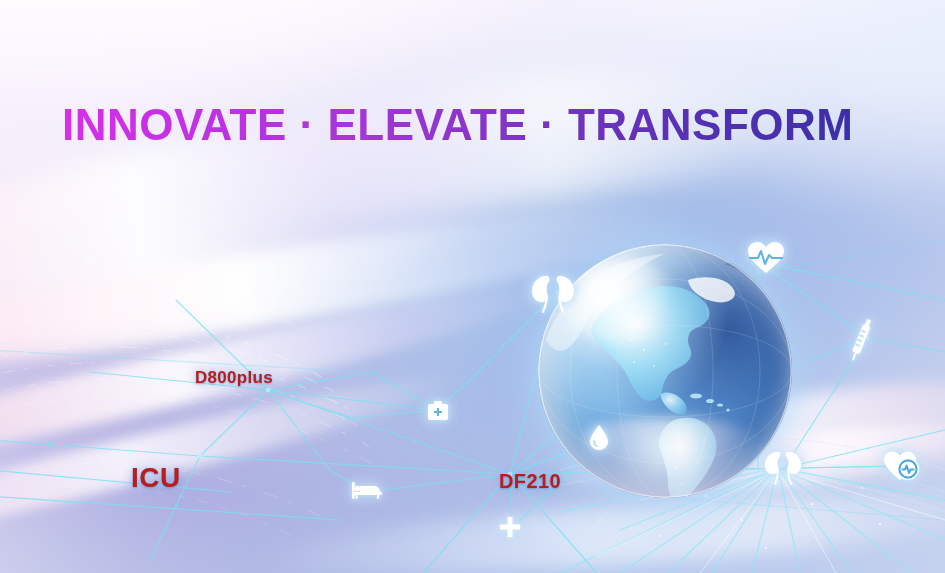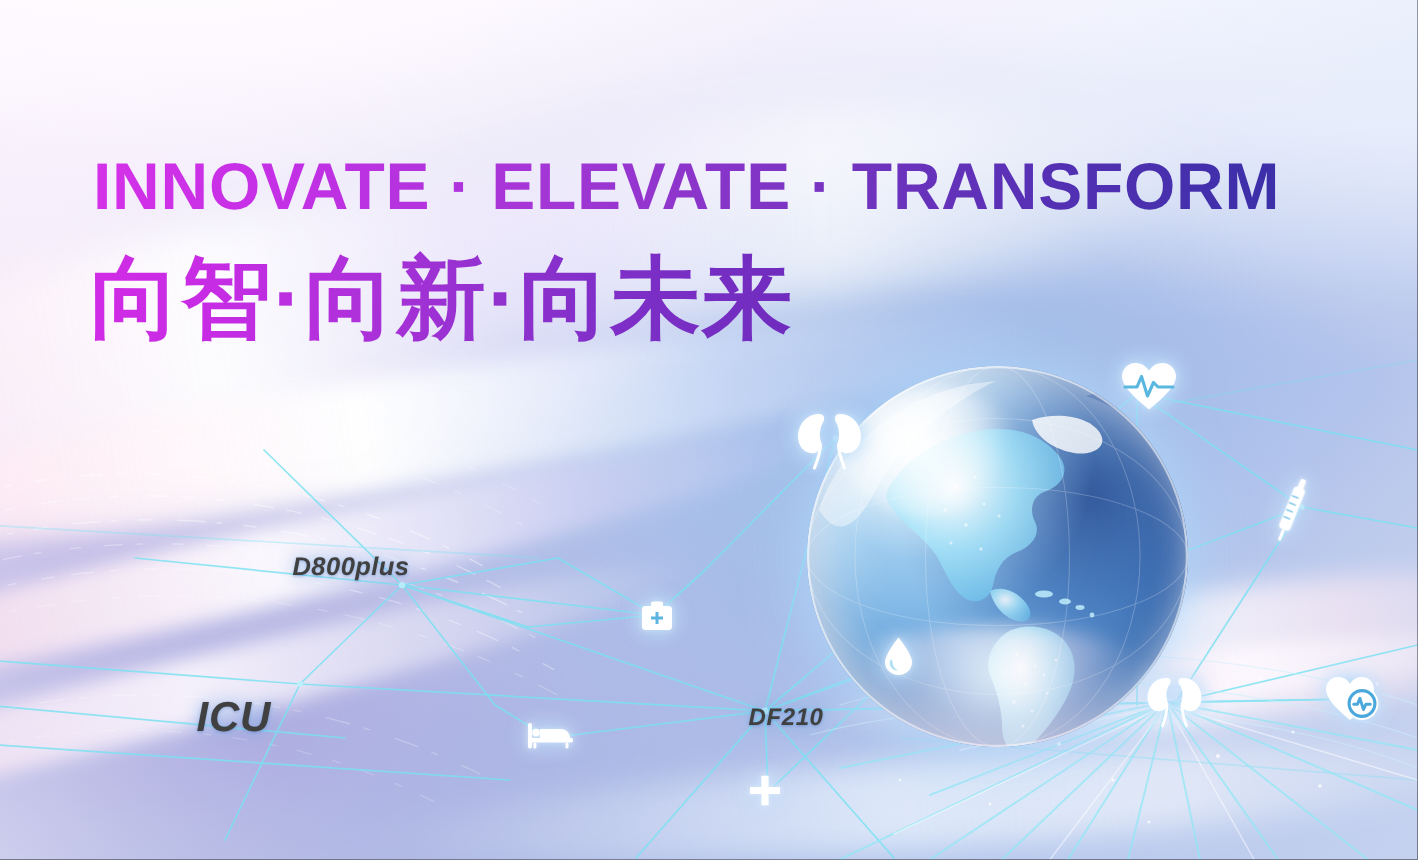--- a/index.html
+++ b/index.html
@@ -108,28 +108,27 @@
   }
   #subhead{
     position:absolute;left:60px;top:165px;
     font-size:60px;font-weight:700;letter-spacing:1px;line-height:1.12;
     white-space:nowrap;
     background:linear-gradient(90deg,#d12be6 0%,#c62ce4 18%,#ae31da 38%,#9331cf 56%,#7f2fc8 74%,#6f2cbe 100%);
     -webkit-background-clip:text;background-clip:text;
     -webkit-text-fill-color:transparent;color:transparent;
   }
   .tag{
-    position:absolute;color:#404040;font-weight:700;
+    position:absolute;color:#b91c1c;font-weight:700;
     text-shadow:0 0 10px rgba(120,170,230,.85),0 1px 2px rgba(60,100,170,.45);
     white-space:nowrap;
-    font-style:italic;
   }
   #tag-d800{left:195px;top:368px;font-size:17px;letter-spacing:.3px;}
   #tag-icu{left:131px;top:462px;font-size:28px;letter-spacing:.5px;}
-  #tag-df210{left:499px;top:470px;font-size:16px;letter-spacing:.4px;}
+  #tag-df210{left:499px;top:470px;font-size:20px;letter-spacing:.4px;}
 
   
   .ico{position:absolute;color:#fff;
     filter:drop-shadow(0 0 7px rgba(150,200,245,.95)) drop-shadow(0 0 2px rgba(255,255,255,.8));}
   .ico svg{display:block;}
 </style>
 </head>
 <body>
 
 <div id="banner">
@@ -420,19 +419,18 @@
   <div class="ico" style="left:883px;top:450px;">
     <svg width="38" height="32" viewBox="0 0 38 32">
       <path fill="#fff" d="M17 30 C 7 22, 1 15, 1 9.5 C 1 5, 4.6 1.4, 9 1.4 C 12.5 1.4, 15.3 3.2, 17 5.8 C 18.7 3.2, 21.5 1.4, 25 1.4 C 29.4 1.4, 33 5, 33 9.5 C 33 15, 27 22, 17 30 Z"></path>
       <circle cx="25" cy="19" r="11" fill="#fff"></circle>
       <circle cx="25" cy="19" r="8.6" fill="none" stroke="#4aa8dc" stroke-width="2.1"></circle>
       <path fill="none" stroke="#4aa8dc" stroke-width="2" stroke-linecap="round" stroke-linejoin="round" d="M19.5 19.5 L 22 19.5 L 23.6 15.6 L 26 23 L 27.6 19.5 L 30.5 19.5"></path>
     </svg>
   </div>
 
   <div id="headline">INNOVATE · ELEVATE · TRANSFORM</div>
-  <div id="subhead">向智·向新·向未来</div>
 
   <div class="tag" id="tag-d800">D800plus</div>
   <div class="tag" id="tag-icu">ICU</div>
   <div class="tag" id="tag-df210">DF210</div>
 
 </div>
 
 </body></html>

